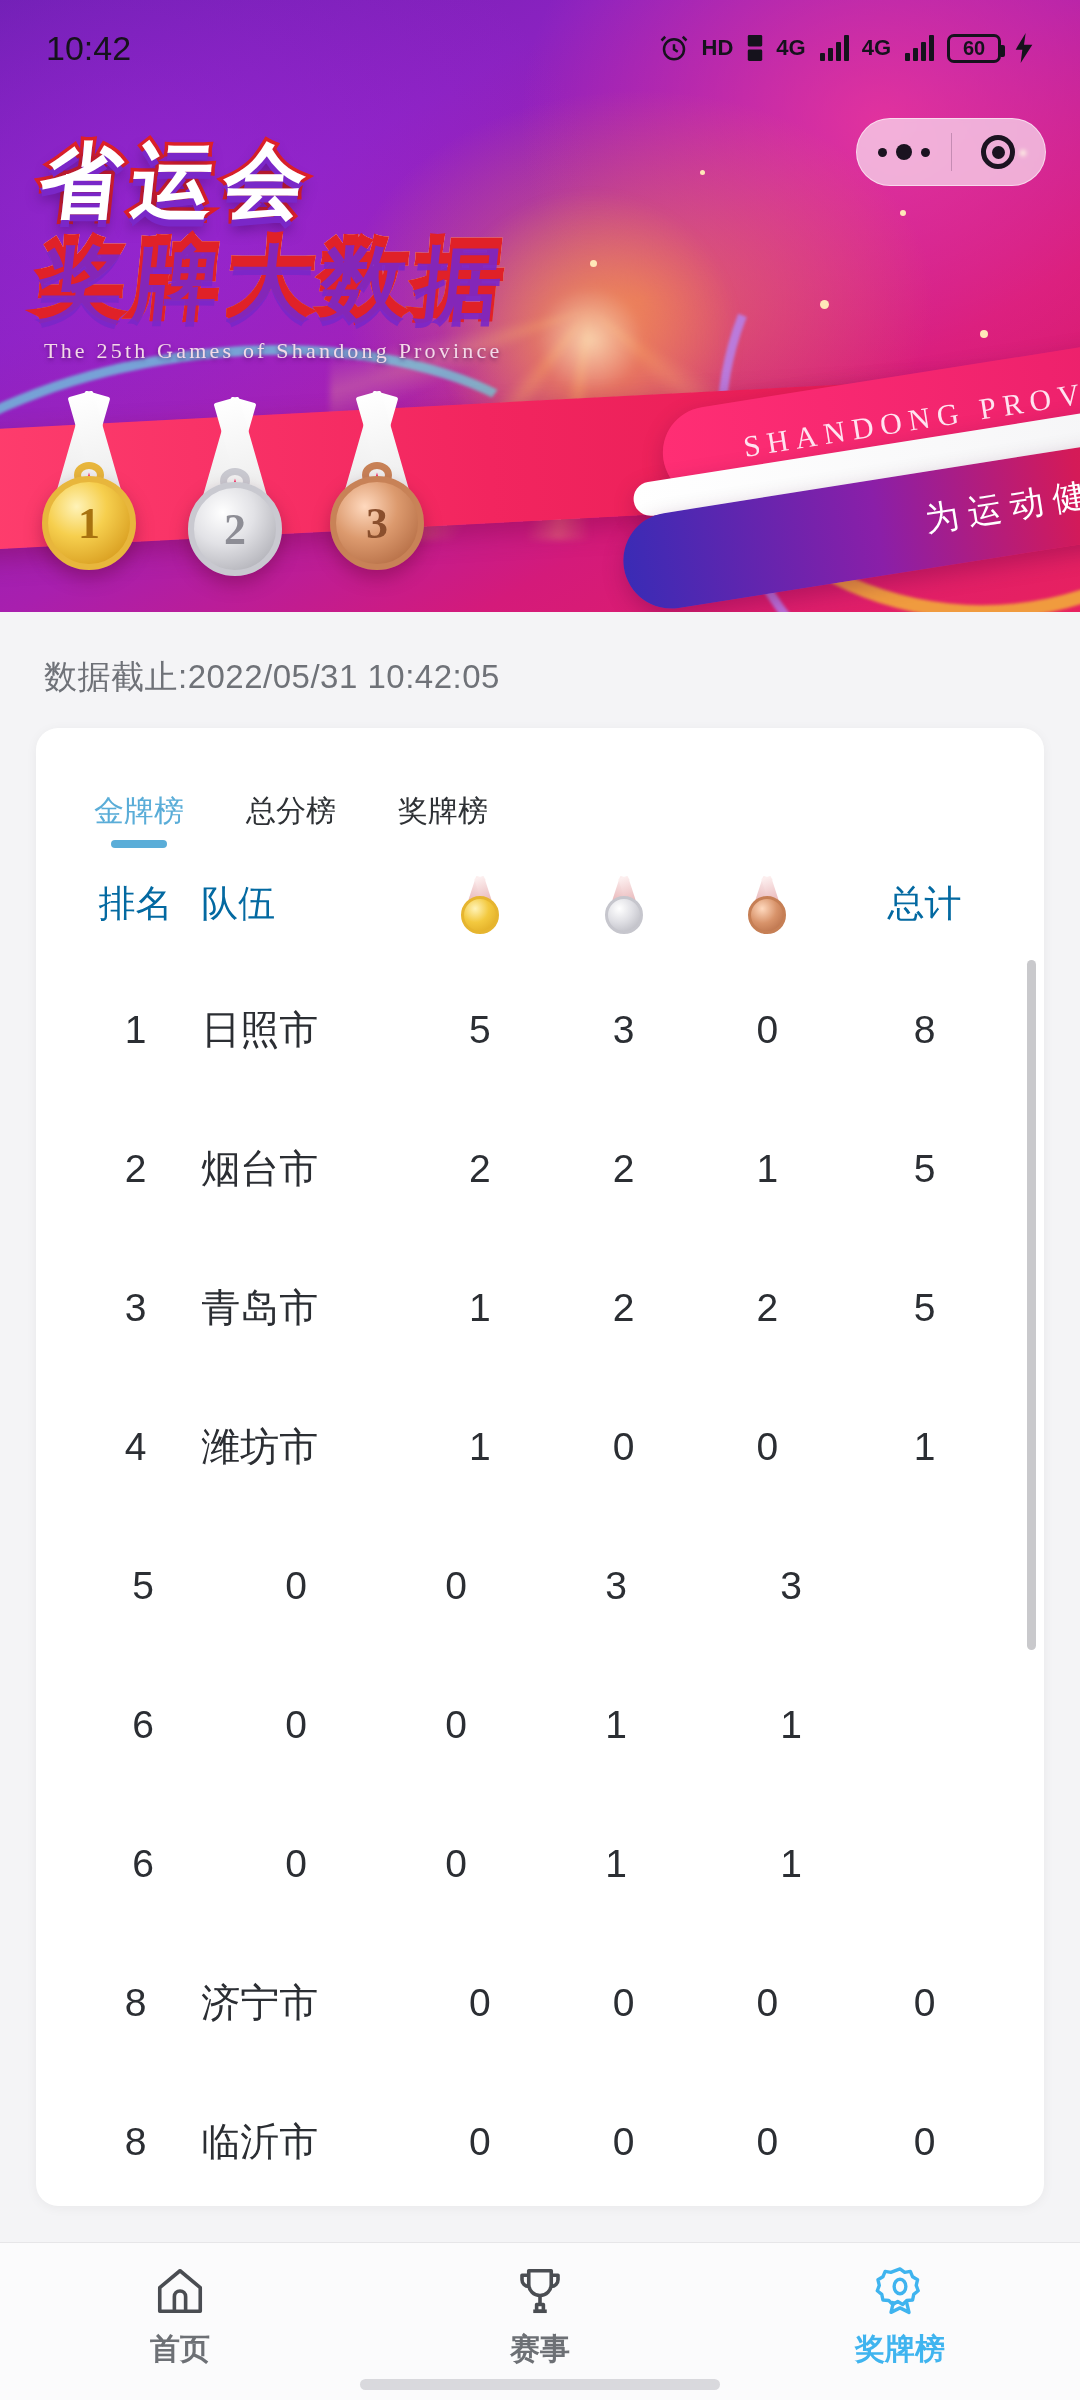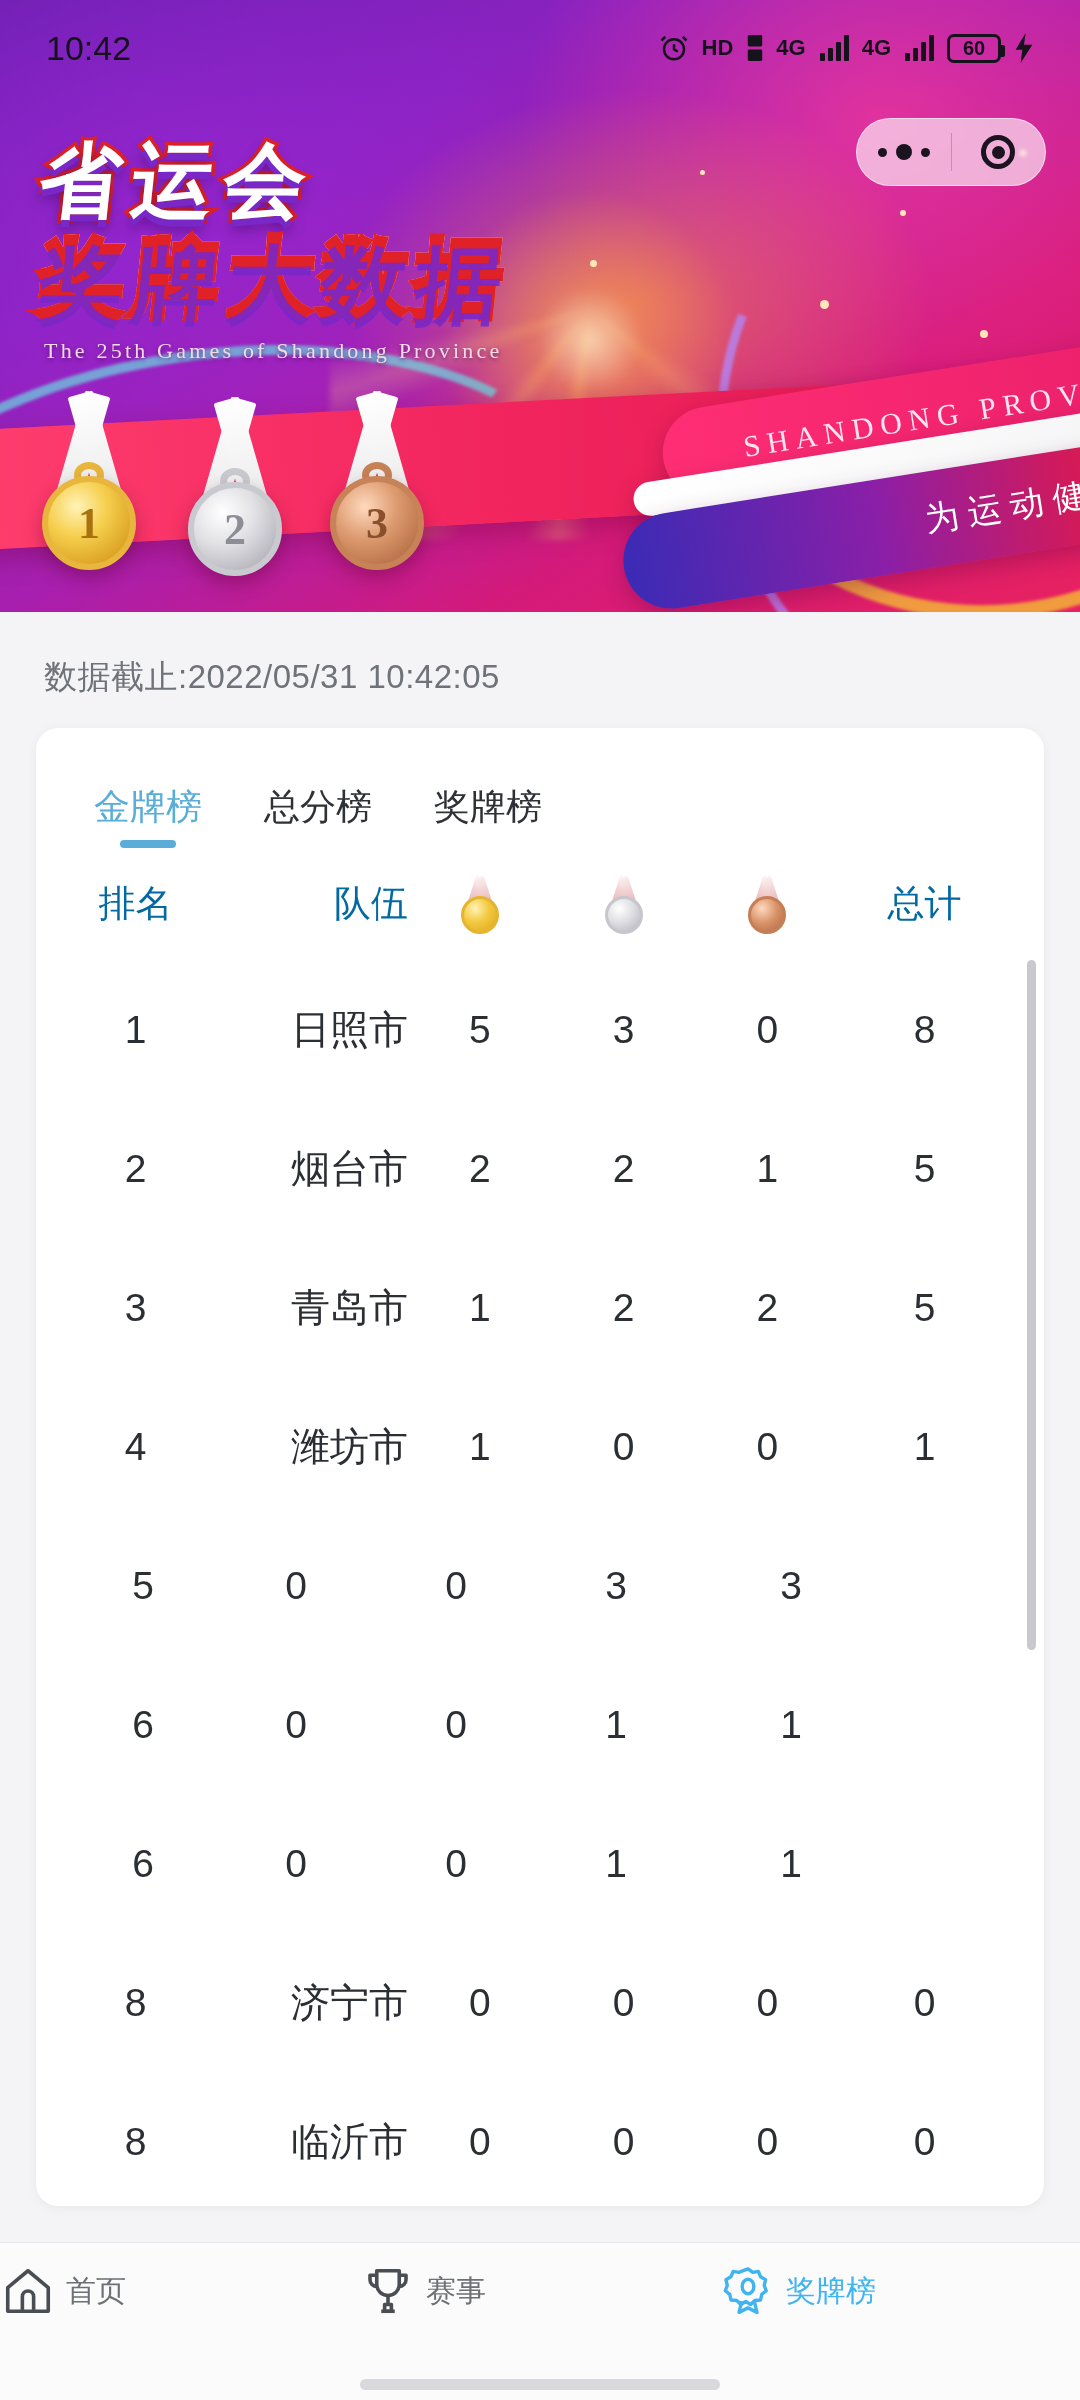--- a/index.html
+++ b/index.html
@@ -174,34 +174,34 @@
   .timestamp {
     position: absolute; left: 44px; top: 655px;
     font-size: 33px; color: #6f7278; letter-spacing: .5px;
   }
   .card {
     position: absolute; left: 36px; top: 728px; width: 1008px; height: 1478px;
     background: #ffffff; border-radius: 22px; overflow: hidden;
     box-shadow: 0 2px 12px rgba(0,0,0,.05);
   }
   .tabs { display: flex; align-items: flex-end; padding: 26px 0 0 58px; gap: 62px; height: 120px; }
-  .tab { font-size: 36px; color: #2e3135; padding-bottom: 16px; position: relative; }
+  .tab { font-size: 30px; color: #2e3135; padding-bottom: 16px; position: relative; }
   .tab.active { color: #5aadd8; }
   .tab.active::after {
     content:""; position: absolute; left: 50%; transform: translateX(-50%);
     bottom: 0; width: 56px; height: 8px; border-radius: 4px; background: #5aadd8;
   }
   .thead, .trow {
     display: flex; align-items: center;
     padding: 0 34px;
   }
   .thead { height: 112px; }
   .trow { height: 139px; }
   .c-rank  { width: 146px; text-align: center; }
-  .c-team  { width: 230px; text-align: right; }
+  .c-team  { width: 230px; text-align: left; }
   .c-medal { width: 160px; text-align: center; }
   .c-total { width: 190px; text-align: center; }
   .thead .c-rank, .thead .c-team, .thead .c-total { font-size: 37px; color: #0369a1; }
   .thead .c-medal { font-size: 0; }
   .hmedal {
     display: inline-block; position: relative; width: 44px; height: 56px;
   }
   .hmedal .hr-l, .hmedal .hr-r {
     position: absolute; top: 0; width: 10px; height: 26px; border-radius: 1px;
     background: linear-gradient(180deg,#fdf0f0,#e9b9bb);
@@ -222,21 +222,21 @@
     position: absolute; right: 8px; top: 0; width: 9px; height: 690px;
     background: #c9c9cc; border-radius: 5px;
   }
 
   
   .bottomnav {
     position: absolute; left: 0; bottom: 0; width: 1080px; height: 158px;
     background: #fbfbfc; border-top: 1px solid #e6e6e8;
     display: flex; align-items: flex-start; padding-top: 20px;
   }
-  .navitem { flex: 1; display: flex; flex-direction: row; align-items: center; gap: 10px; }
+  .navitem { flex: 1; display: flex; flex-direction: column; align-items: center; gap: 10px; font-weight: bold; }
   .navitem .nlabel { font-size: 30px; color: #6d7075; }
   .navitem.active .nlabel { color: #3fb4ef; }
   .navicon { width: 56px; height: 56px; display: flex; align-items: center; justify-content: center; }
   .navicon svg { width: 54px; height: 54px; }
   .homebar {
     position: absolute; left: 50%; transform: translateX(-50%); bottom: 10px;
     width: 360px; height: 11px; border-radius: 6px; background: #d9d9dd;
   }
 </style>
 </head>

